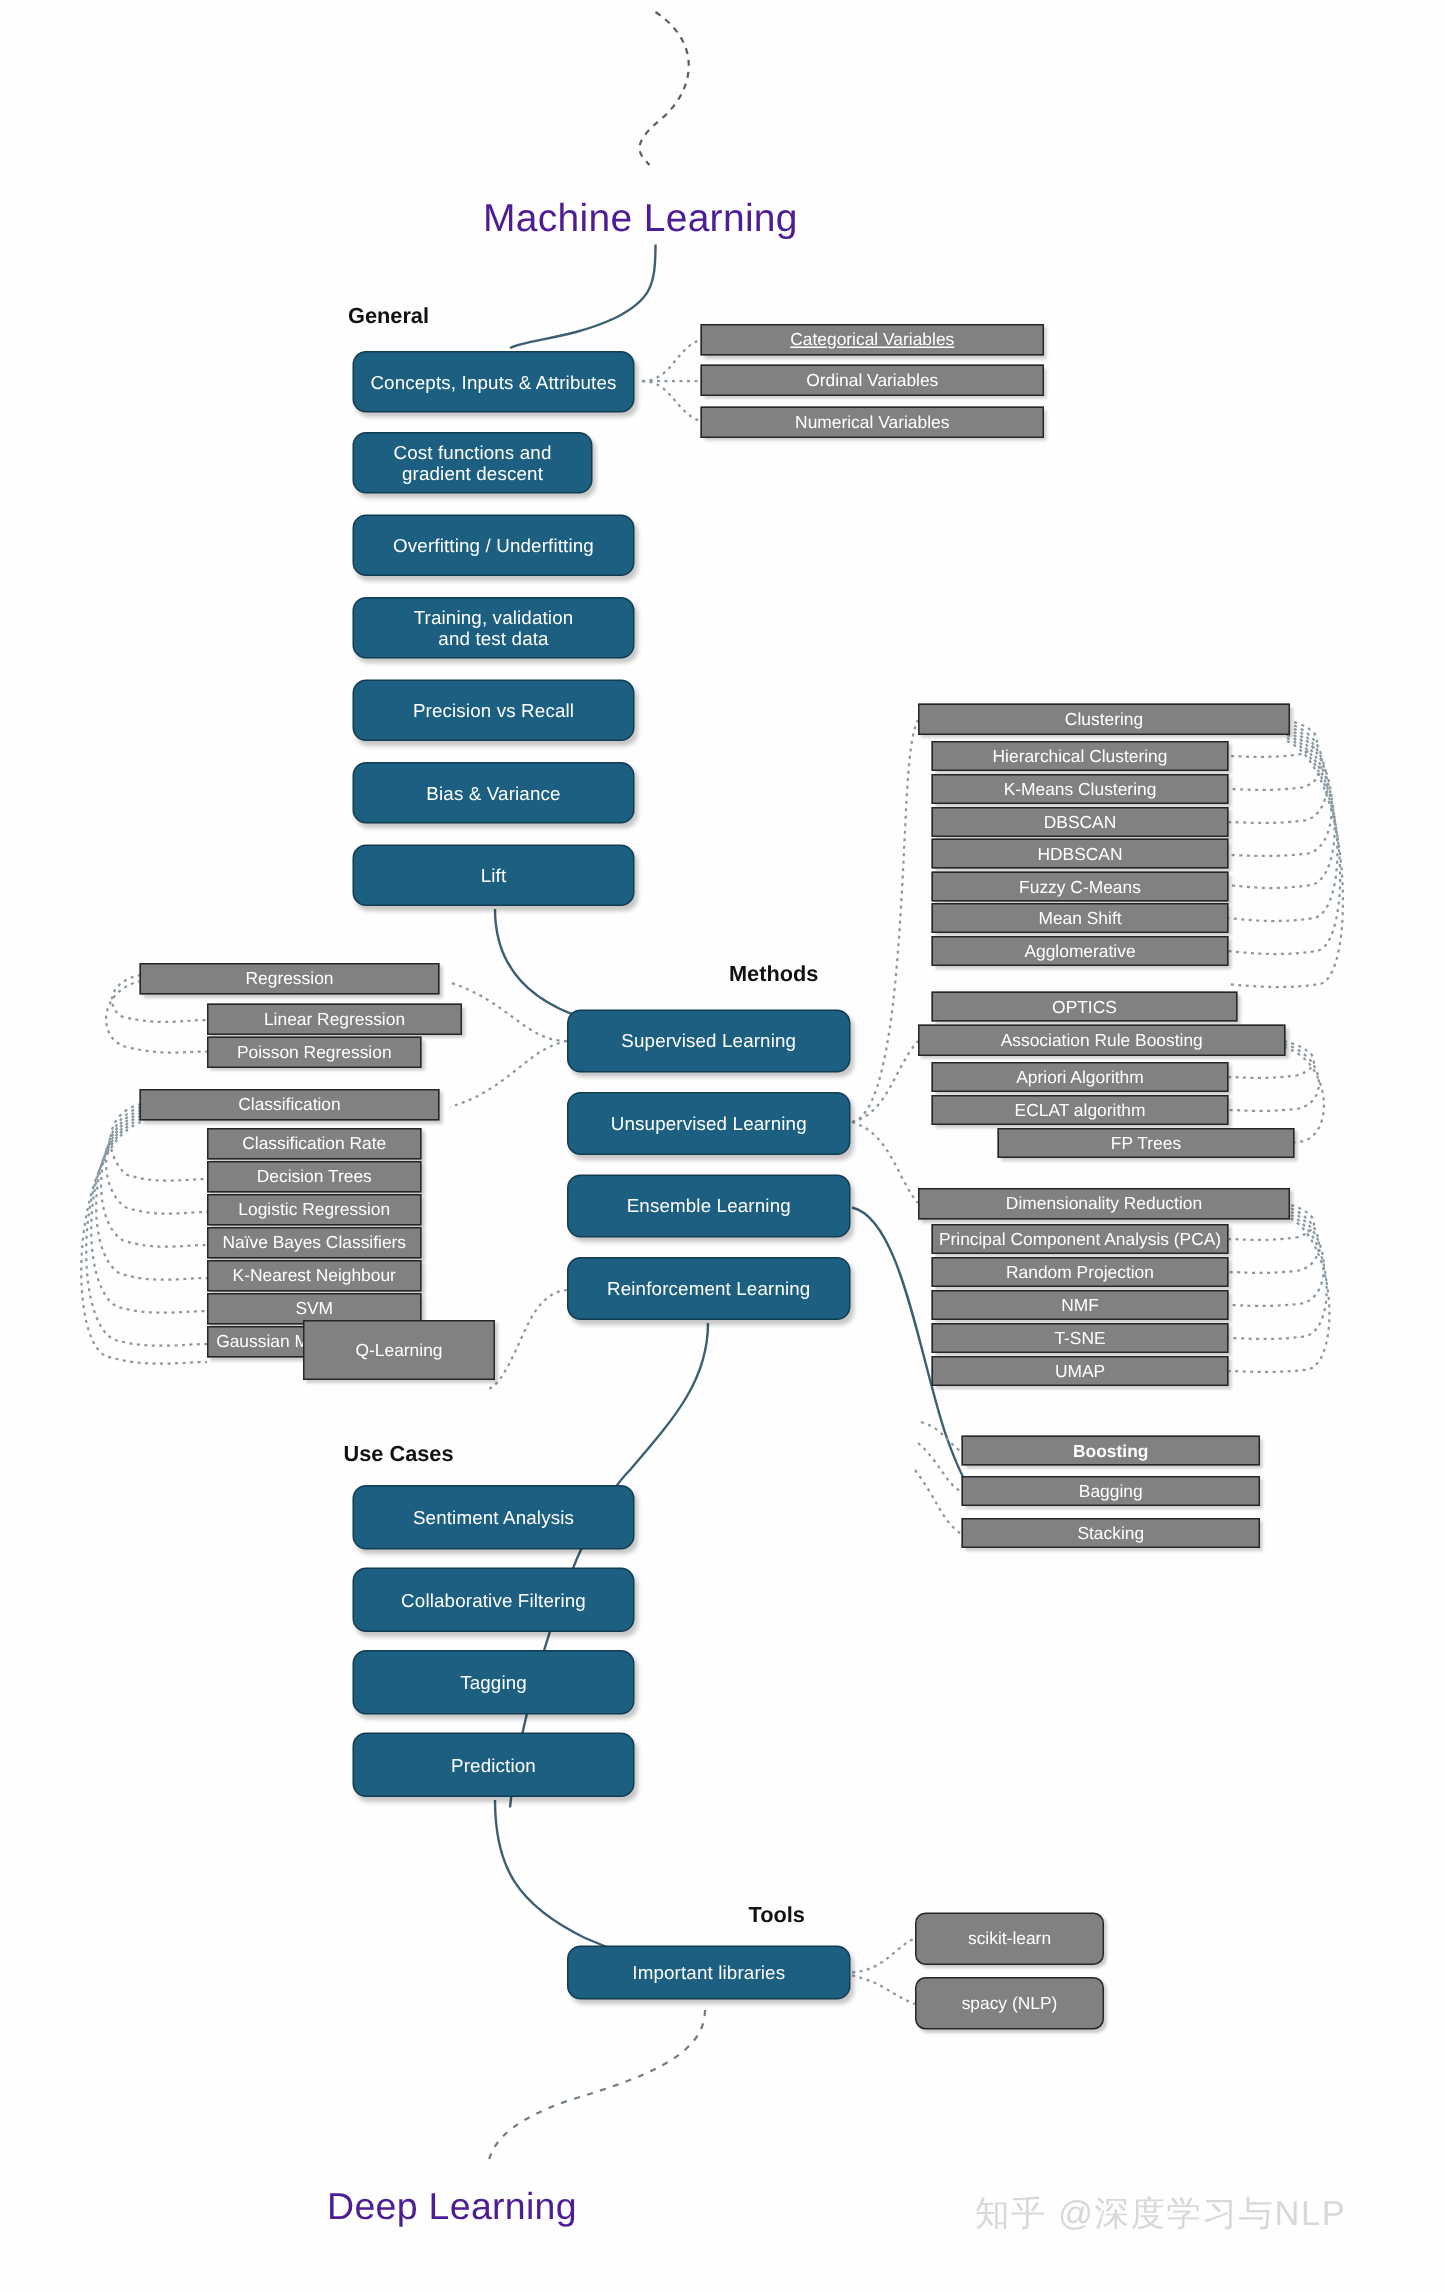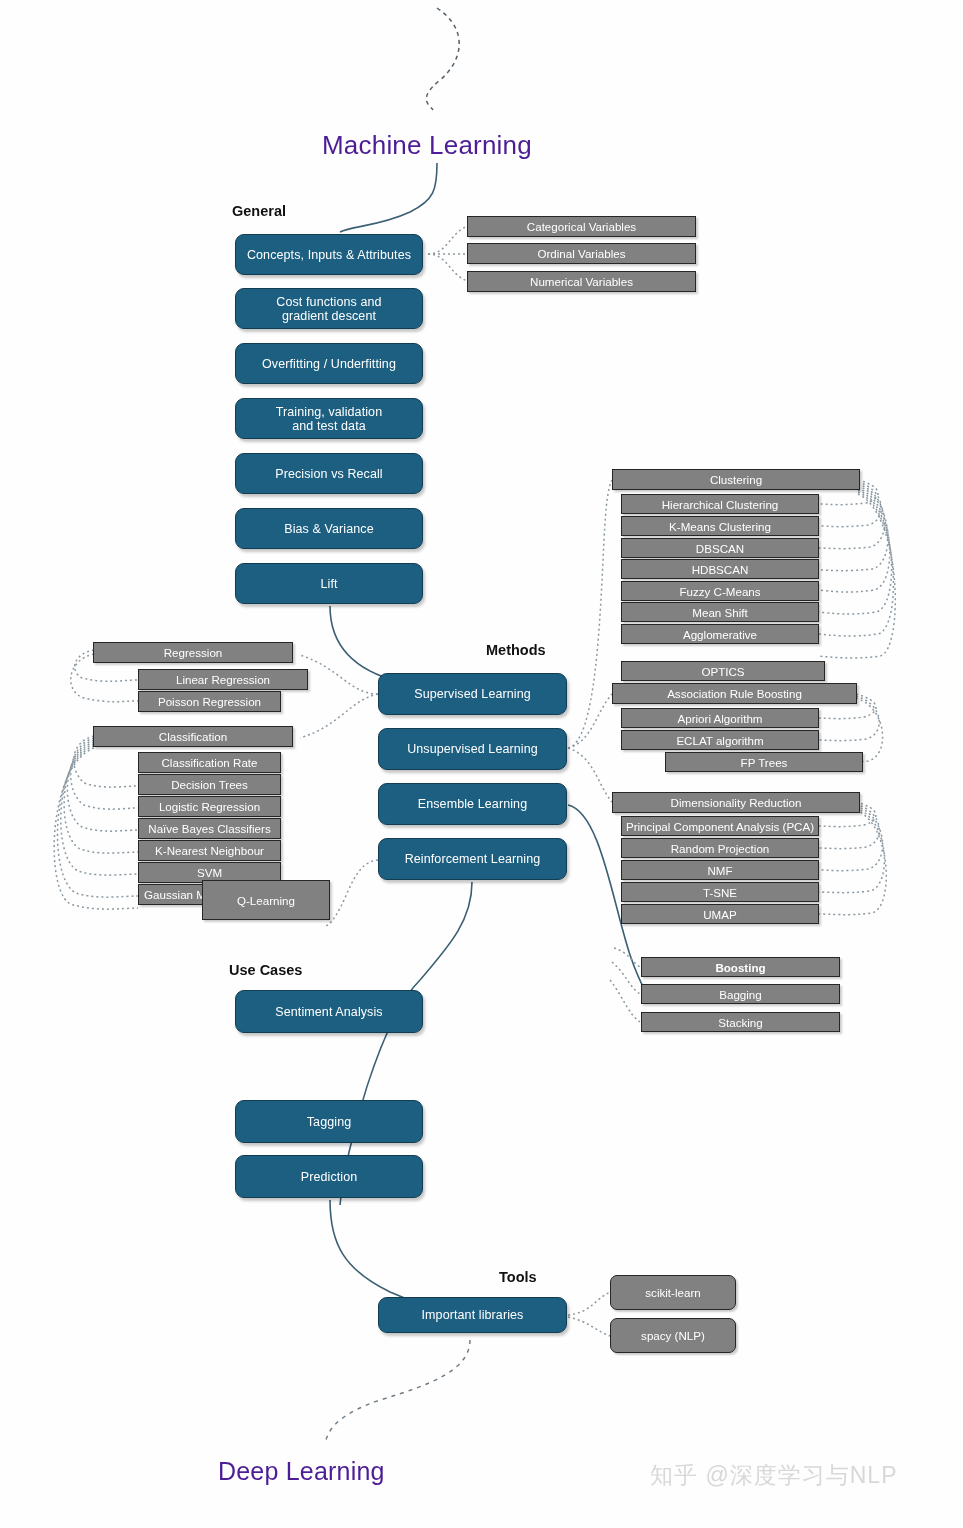--- a/index.html
+++ b/index.html
@@ -152,34 +152,34 @@
 
   <div class="big-title" id="title-ml" style="left:322px;top:130px;">Machine Learning</div>
   <div class="big-title" id="title-dl" style="left:218px;top:1457px;">Deep Learning</div>
 
   <div class="section-title" style="left:232px;top:203px;">General</div>
   <div class="section-title" style="left:486px;top:642px;">Methods</div>
   <div class="section-title" style="left:229px;top:962px;">Use Cases</div>
   <div class="section-title" style="left:499px;top:1269px;">Tools</div>
 
   <div class="node blue" style="left:235px;top:234px;width:188px;height:41px;">Concepts, Inputs &amp; Attributes</div>
-  <div class="node blue multiline" style="left:235px;top:288px;width:188px;height:41px;">
+  <div class="node blue multiline" style="left:235px;top:288px;width:160px;height:41px;">
     <span style="white-space:pre-line">Cost functions and
 gradient descent</span>
   </div>
   <div class="node blue" style="left:235px;top:343px;width:188px;height:41px;">Overfitting / Underfitting</div>
   <div class="node blue multiline" style="left:235px;top:398px;width:188px;height:41px;">
     <span style="white-space:pre-line">Training, validation
 and test data</span>
   </div>
   <div class="node blue" style="left:235px;top:453px;width:188px;height:41px;">Precision vs Recall</div>
   <div class="node blue" style="left:235px;top:508px;width:188px;height:41px;">Bias &amp; Variance</div>
   <div class="node blue" style="left:235px;top:563px;width:188px;height:41px;">Lift</div>
 
-  <div class="node grey" style="left:467px;top:216px;width:229px;height:21px;">Categorical Variables</div>
+  <div class="node grey" style="left:467px;top:216px;width:229px;height:21px;text-decoration:underline;">Categorical Variables</div>
   <div class="node grey" style="left:467px;top:243px;width:229px;height:21px;">Ordinal Variables</div>
   <div class="node grey" style="left:467px;top:271px;width:229px;height:21px;">Numerical Variables</div>
 
   <div class="node blue" style="left:378px;top:673px;width:189px;height:42px;">Supervised Learning</div>
   <div class="node blue" style="left:378px;top:728px;width:189px;height:42px;">Unsupervised Learning</div>
   <div class="node blue" style="left:378px;top:783px;width:189px;height:42px;">Ensemble Learning</div>
   <div class="node blue" style="left:378px;top:838px;width:189px;height:42px;">Reinforcement Learning</div>
 
   <div class="node grey" style="left:93px;top:642px;width:200px;height:21px;">Regression</div>
   <div class="node grey" style="left:138px;top:669px;width:170px;height:21px;">Linear Regression</div>
@@ -216,20 +216,21 @@
   <div class="node grey" style="left:621px;top:838px;width:198px;height:20px;">Random Projection</div>
   <div class="node grey" style="left:621px;top:860px;width:198px;height:20px;">NMF</div>
   <div class="node grey" style="left:621px;top:882px;width:198px;height:20px;">T-SNE</div>
   <div class="node grey" style="left:621px;top:904px;width:198px;height:20px;">UMAP</div>
 
   <div class="node grey" style="left:641px;top:957px;width:199px;height:20px;font-weight:bold;">Boosting</div>
   <div class="node grey" style="left:641px;top:984px;width:199px;height:20px;">Bagging</div>
   <div class="node grey" style="left:641px;top:1012px;width:199px;height:20px;">Stacking</div>
 
   <div class="node blue" style="left:235px;top:990px;width:188px;height:43px;">Sentiment Analysis</div>
+  <div class="node blue" style="left:235px;top:1045px;width:188px;height:43px;">Collaborative Filtering</div>
   <div class="node blue" style="left:235px;top:1100px;width:188px;height:43px;">Tagging</div>
   <div class="node blue" style="left:235px;top:1155px;width:188px;height:43px;">Prediction</div>
 
   <div class="node blue" style="left:378px;top:1297px;width:189px;height:36px;">Important libraries</div>
   <div class="node grey rounded" style="left:610px;top:1275px;width:126px;height:35px;">scikit-learn</div>
   <div class="node grey rounded" style="left:610px;top:1318px;width:126px;height:35px;">spacy (NLP)</div>
 
   <div class="watermark" style="left:650px;top:1460px;">知乎 @深度学习与NLP</div>
 
 </div>

